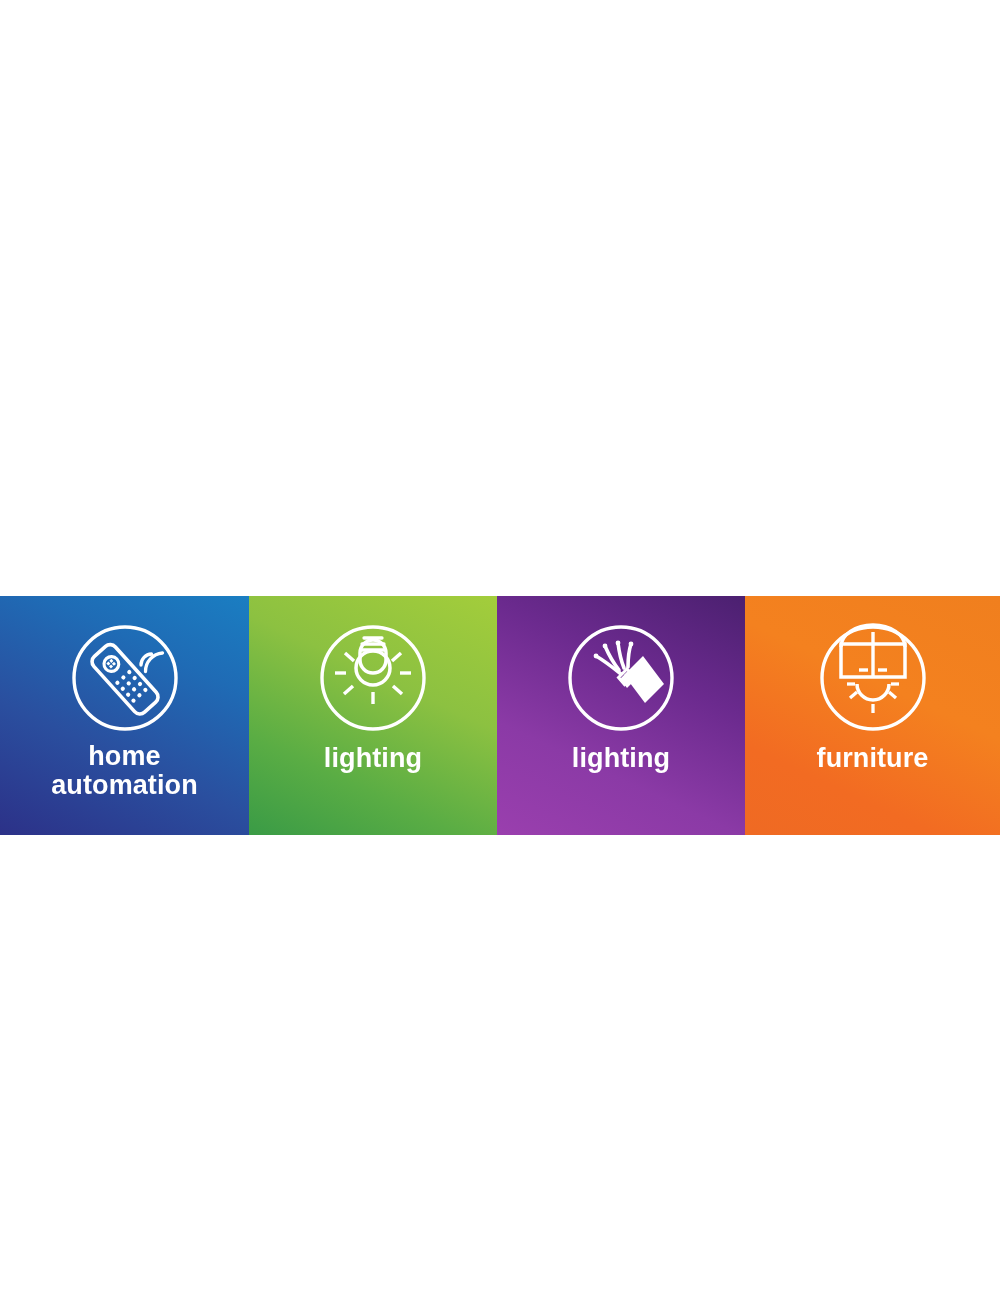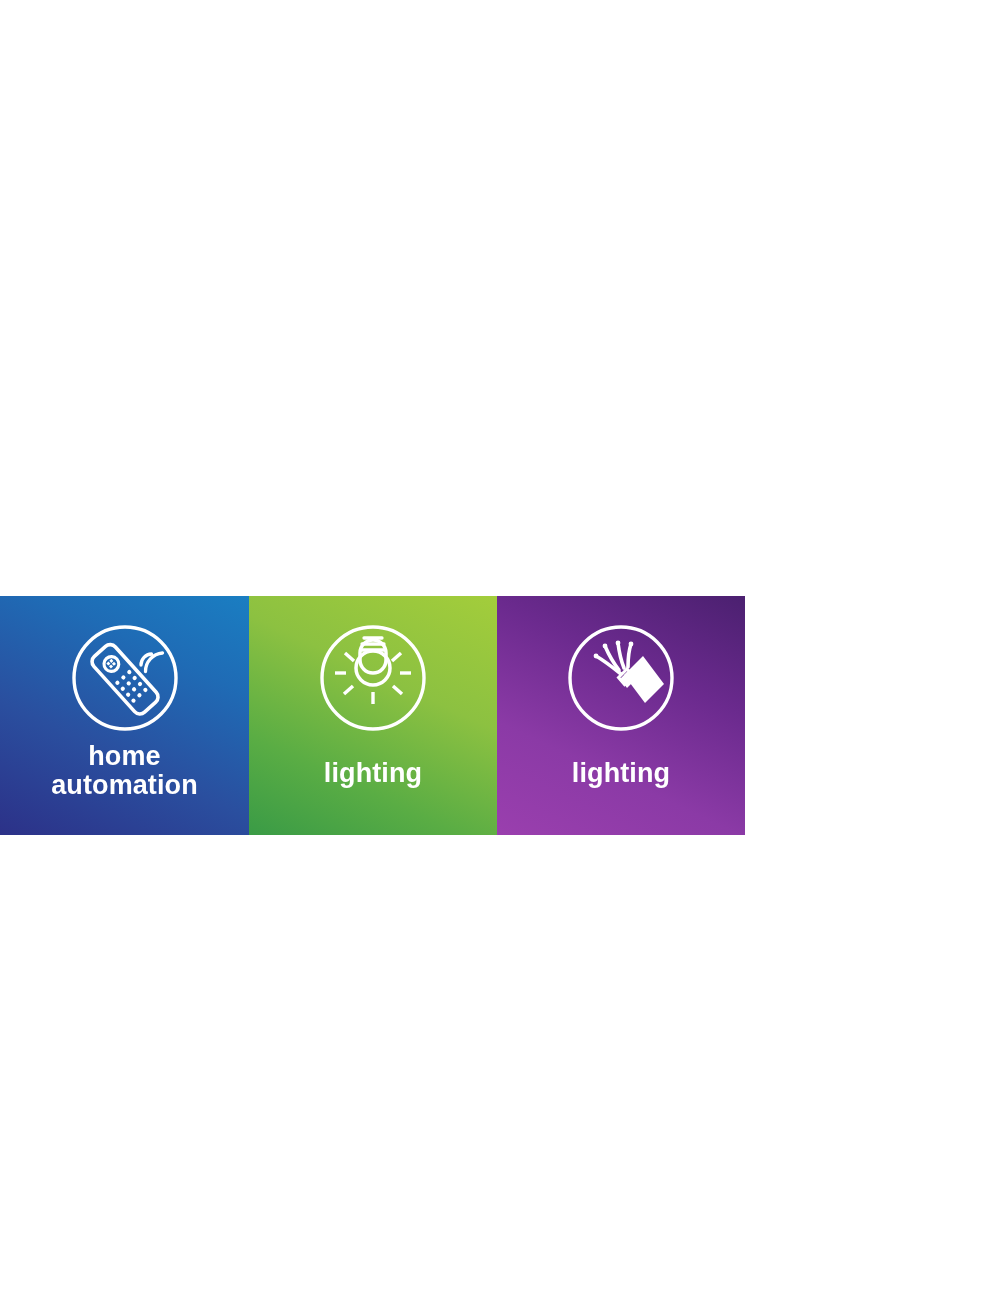--- a/index.html
+++ b/index.html
@@ -46,21 +46,21 @@
     display: flex;
     align-items: center;
     justify-content: center;
   }
   .icon-wrap svg {
     display: block;
     width: 116px;
     height: 116px;
   }
   .panel-label {
-    margin-top: 23px;
+    margin-top: 8px;
     color: #ffffff;
     font-size: 27px;
     font-weight: bold;
     line-height: 1.08;
     text-align: center;
     letter-spacing: 0.1px;
     white-space: pre-line;
     padding: 0 6px;
     box-sizing: border-box;
   }
@@ -162,14 +162,43 @@
           <circle cx="33" cy="36" r="2.4"></circle>
           <circle cx="42" cy="26" r="2.4"></circle>
           <circle cx="55" cy="23" r="2.4"></circle>
           <circle cx="68" cy="24" r="2.4"></circle>
         </g>
       </svg>
     </div>
     <div class="panel-label">lighting</div>
   </div>
 
+  <div class="category-panel panel-furniture">
+    <div class="icon-wrap">
+      <svg viewBox="0 0 116 116" xmlns="http://www.w3.org/2000/svg">
+        <circle cx="58" cy="58" r="51" fill="none" stroke="#ffffff" stroke-width="3.4"></circle>
+
+        <path d="M26 24 h64 v33 h-64 z" fill="none" stroke="#ffffff" stroke-width="3.5"></path>
+
+        <path d="M58 12 v45" stroke="#ffffff" stroke-width="3.4" fill="none"></path>
+
+        <path d="M26 27 a32 22 0 0 1 64 0" fill="none" stroke="#ffffff" stroke-width="3.4"></path>
+
+        <g stroke="#ffffff" stroke-width="3.4" stroke-linecap="butt">
+          <path d="M44 50 h9"></path>
+          <path d="M63 50 h9"></path>
+        </g>
+
+        <path d="M42 64 a16 16 0 0 0 32 0" fill="none" stroke="#ffffff" stroke-width="3.5"></path>
+
+        <g stroke="#ffffff" stroke-width="3.3" stroke-linecap="butt">
+          <path d="M32 64 h8"></path>
+          <path d="M76 64 h8"></path>
+          <path d="M35 78 l7 -6"></path>
+          <path d="M81 78 l-7 -6"></path>
+          <path d="M58 84 v9"></path>
+        </g>
+      </svg>
+    </div>
+    <div class="panel-label">furniture</div>
+  </div>
 
 </div>
 
 </body></html>

